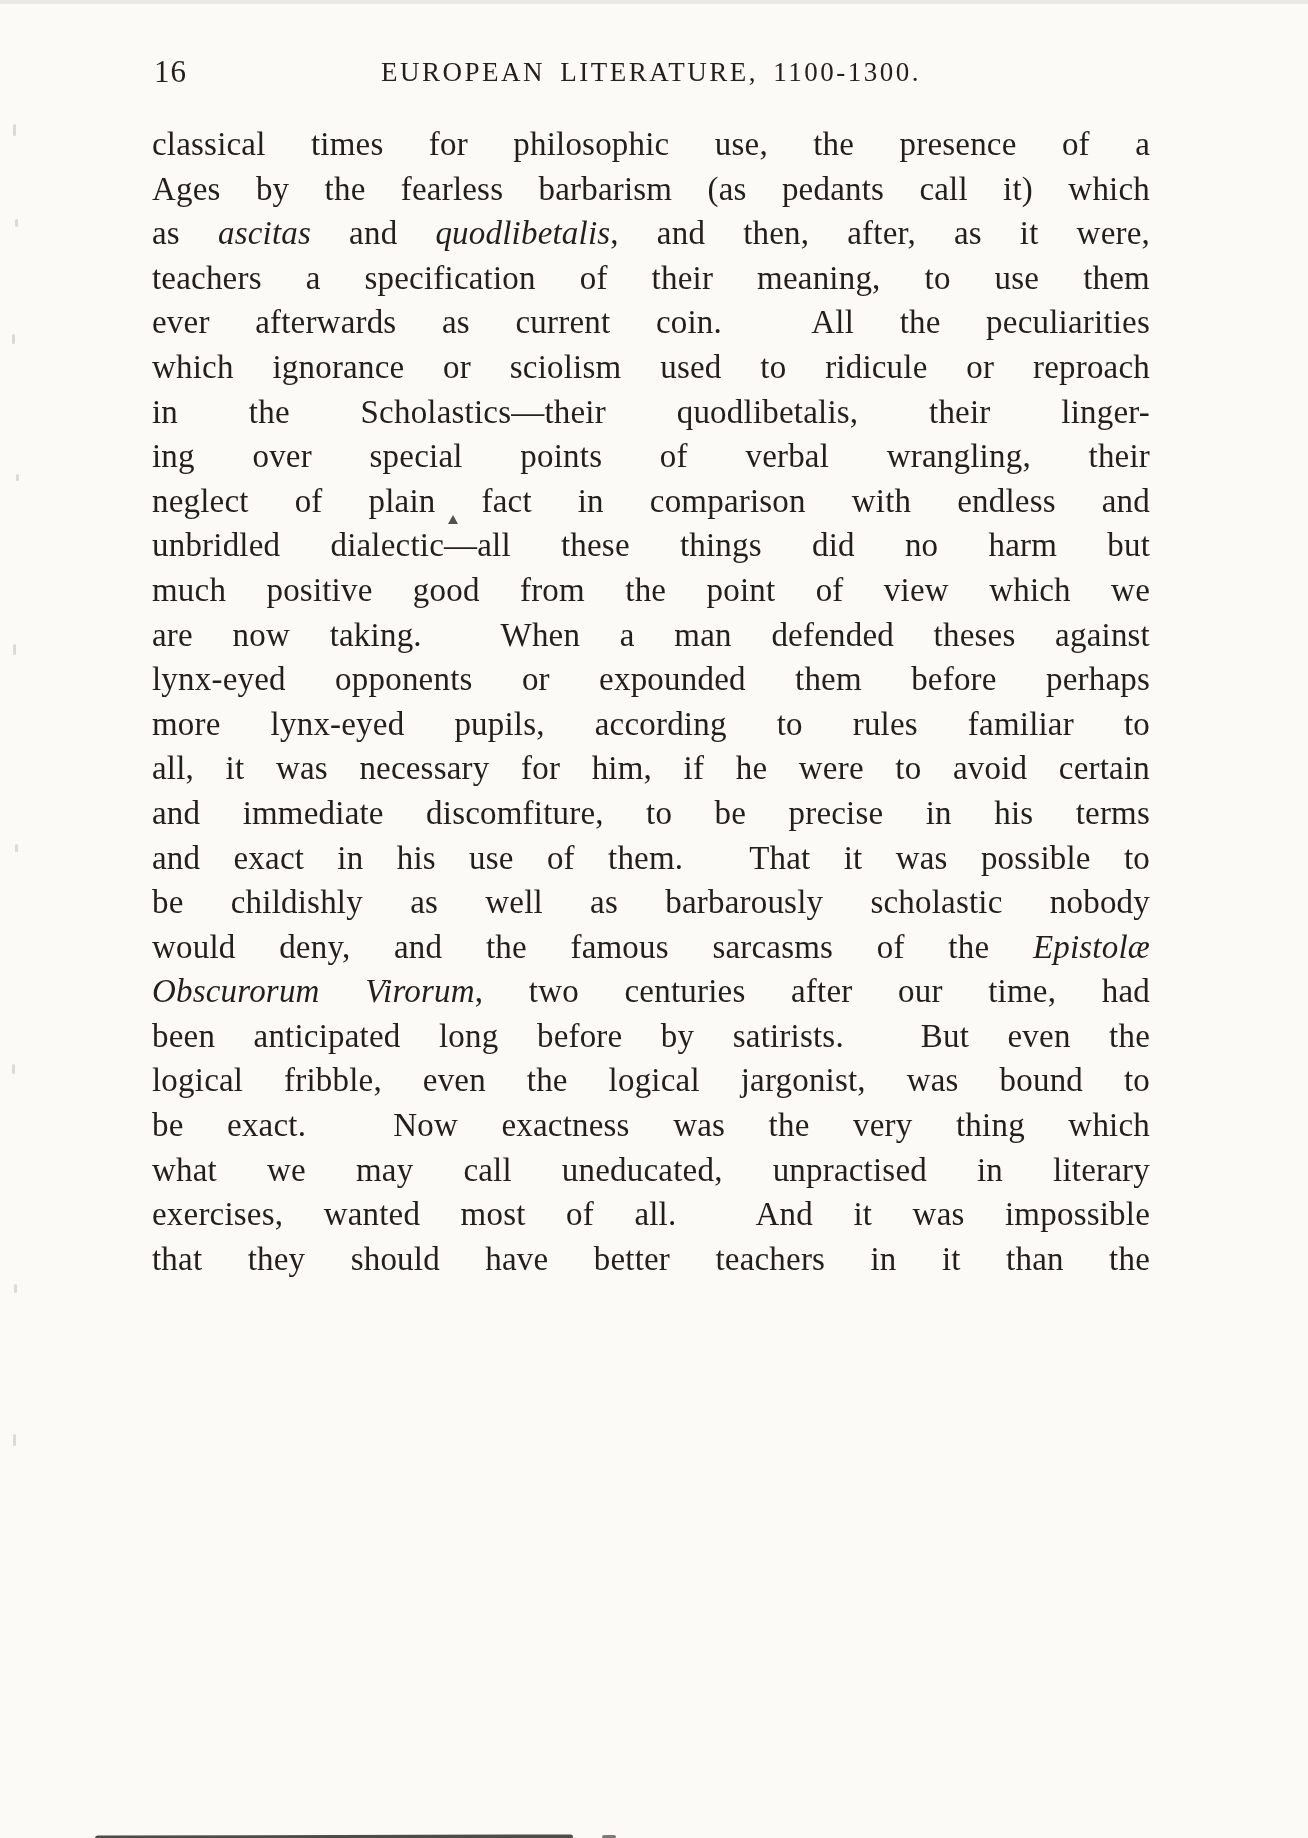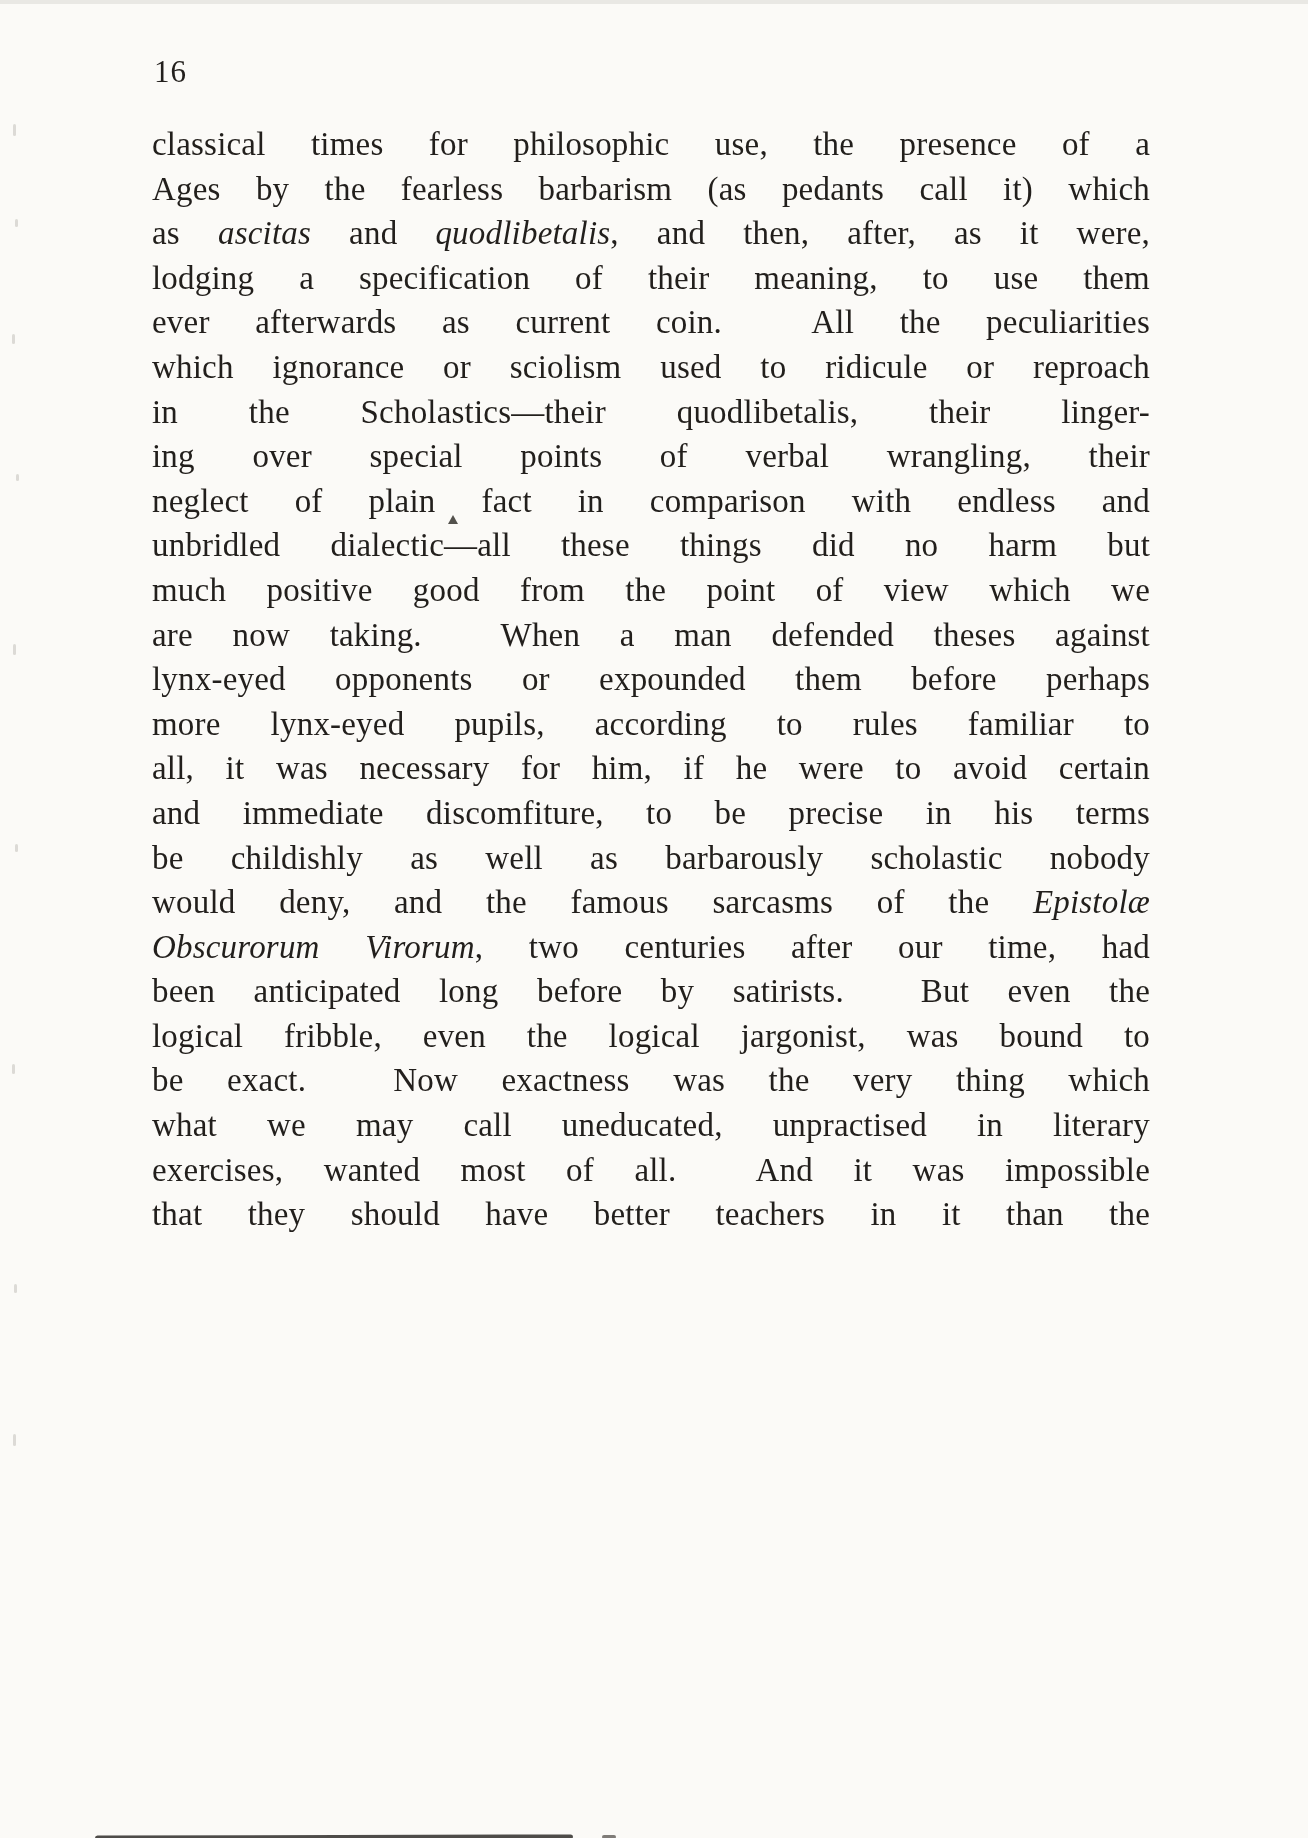--- a/index.html
+++ b/index.html
@@ -98,39 +98,41 @@
     opacity: 0.7;
   }
 </style>
 </head>
 <body>
 
 <div class="page">
 
   <div class="header">
     <span class="page-number">16</span>
+    <span class="running-header">EUROPEAN LITERATURE, 1100-1300.</span>
   </div>
 
   <div class="body-text">
       <div class="line"><span class="seg">classical times for philosophic use, the presence of a</span></div>
       <div class="line"><span class="seg">Ages by the fearless barbarism (as pedants call it) which</span></div>
       <div class="line"><span class="seg">as </span><span class="seg italic">ascitas</span><span class="seg"> and </span><span class="seg italic">quodlibetalis</span><span class="seg">, and then, after, as it were,</span></div>
-      <div class="line"><span class="seg">lodging a specification of their meaning, to use them</span></div>
+      <div class="line"><span class="seg">teachers a specification of their meaning, to use them</span></div>
       <div class="line"><span class="seg">ever afterwards as current coin.&nbsp; All the peculiarities</span></div>
       <div class="line"><span class="seg">which ignorance or sciolism used to ridicule or reproach</span></div>
       <div class="line"><span class="seg">in the Scholastics—their quodlibetalis, their linger-</span></div>
       <div class="line"><span class="seg">ing over special points of verbal wrangling, their</span></div>
       <div class="line"><span class="seg">neglect of plain fact in comparison with endless and</span></div>
       <div class="line"><span class="seg">unbridled dialectic—all these things did no harm but</span></div>
       <div class="line"><span class="seg">much positive good from the point of view which we</span></div>
       <div class="line"><span class="seg">are now taking.&nbsp; When a man defended theses against</span></div>
       <div class="line"><span class="seg">lynx-eyed opponents or expounded them before perhaps</span></div>
       <div class="line"><span class="seg">more lynx-eyed pupils, according to rules familiar to</span></div>
       <div class="line"><span class="seg">all, it was necessary for him, if he were to avoid certain</span></div>
       <div class="line"><span class="seg">and immediate discomfiture, to be precise in his terms</span></div>
+      <div class="line"><span class="seg">and exact in his use of them.&nbsp; That it was possible to</span></div>
       <div class="line"><span class="seg">be childishly as well as barbarously scholastic nobody</span></div>
       <div class="line"><span class="seg">would deny, and the famous sarcasms of the </span><span class="seg italic">Epistolæ</span></div>
       <div class="line"><span class="seg italic">Obscurorum Virorum</span><span class="seg">, two centuries after our time, had</span></div>
       <div class="line"><span class="seg">been anticipated long before by satirists.&nbsp; But even the</span></div>
       <div class="line"><span class="seg">logical fribble, even the logical jargonist, was bound to</span></div>
       <div class="line"><span class="seg">be exact.&nbsp; Now exactness was the very thing which</span></div>
       <div class="line"><span class="seg">what we may call uneducated, unpractised in literary</span></div>
       <div class="line"><span class="seg">exercises, wanted most of all.&nbsp; And it was impossible</span></div>
       <div class="line"><span class="seg">that they should have better teachers in it than the</span></div>
     </div>

